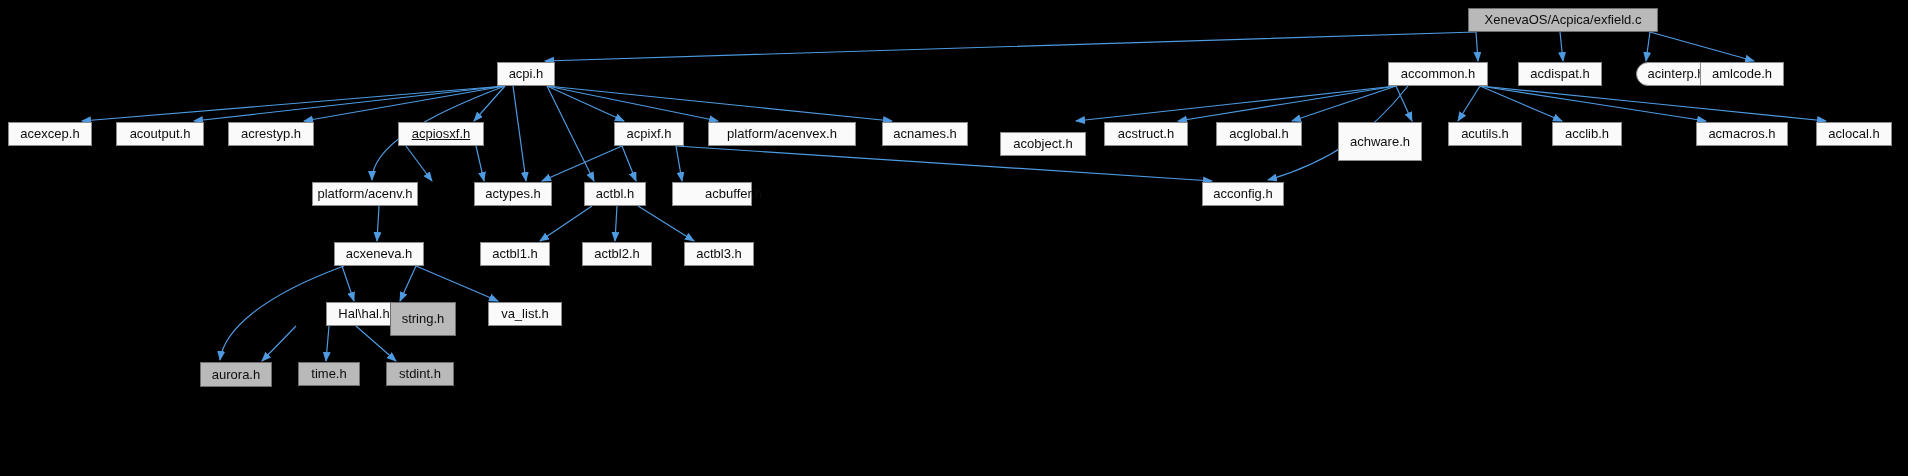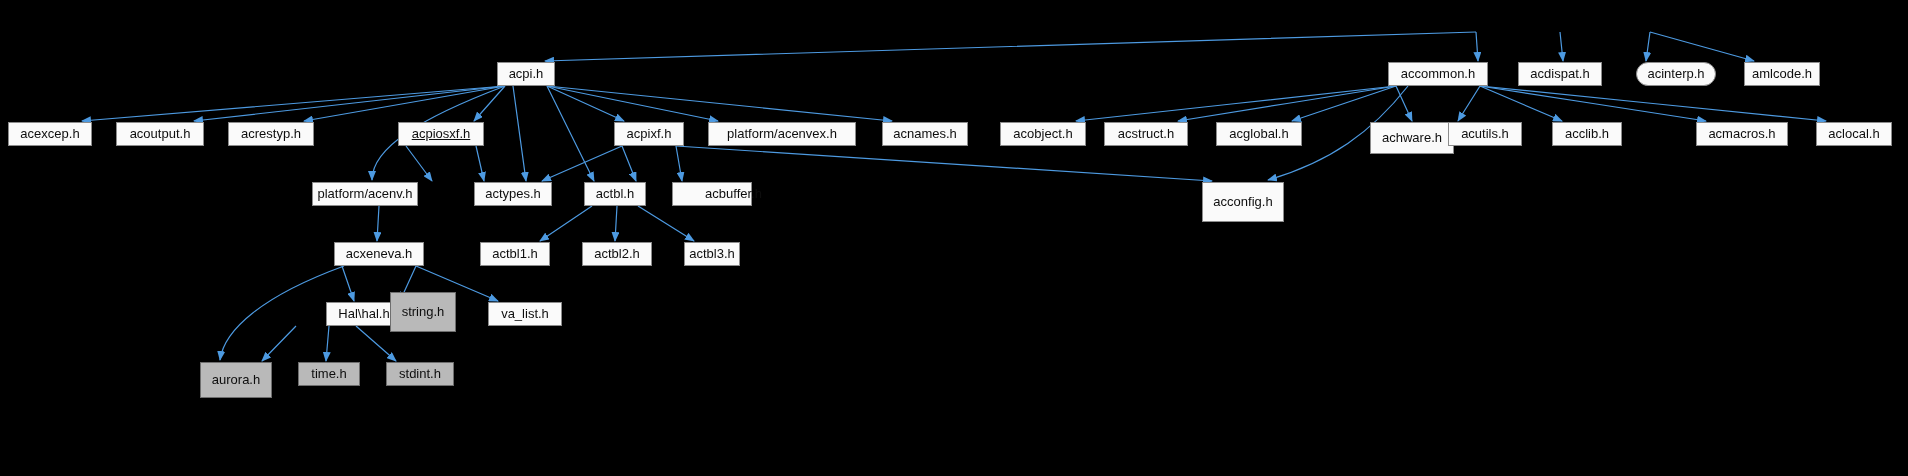--- a/index.html
+++ b/index.html
@@ -103,48 +103,49 @@
       <path class="edge" d="M 638 206 C 656.6666666666666 217.66666666666666, 675.3333333333334 229.33333333333334, 694 241" marker-end="url(#arrow)"></path>
       <path class="edge" d="M 379 206 C 378.3333333333333 217.66666666666666, 377.6666666666667 229.33333333333334, 377 241" marker-end="url(#arrow)"></path>
       <path class="edge" d="M 342 266 C 346 277.6666666666667, 350 289.3333333333333, 354 301" marker-end="url(#arrow)"></path>
       <path class="edge" d="M 416 266 C 410.6666666666667 277.6666666666667, 405.3333333333333 289.3333333333333, 400 301" marker-end="url(#arrow)"></path>
       <path class="edge" d="M 416 266 C 443.3333333333333 277.6666666666667, 470.6666666666667 289.3333333333333, 498 301" marker-end="url(#arrow)"></path>
       <path class="edge" d="M 344 266 C 262 296, 224 330, 220 360" marker-end="url(#arrow)"></path>
       <path class="edge" d="M 296 326 C 284.6666666666667 337.6666666666667, 273.3333333333333 349.3333333333333, 262 361" marker-end="url(#arrow)"></path>
       <path class="edge" d="M 329 326 C 328 337.6666666666667, 327 349.3333333333333, 326 361" marker-end="url(#arrow)"></path>
       <path class="edge" d="M 356 326 C 369.3333333333333 337.6666666666667, 382.6666666666667 349.3333333333333, 396 361" marker-end="url(#arrow)"></path>
     </svg>
+<div class="node current" style="left: 1468px; top: 8px; width: 190px; height: 24px;">XenevaOS/Acpica/exfield.c</div>
     <div class="node" style="left: 497px; top: 62px; width: 58px; height: 24px;">acpi.h</div>
     <div class="node" style="left: 1388px; top: 62px; width: 100px; height: 24px;">accommon.h</div>
     <div class="node" style="left: 1518px; top: 62px; width: 84px; height: 24px;">acdispat.h</div>
     <div class="node" style="left: 1636px; top: 62px; width: 80px; height: 24px; border-radius: 12px;">acinterp.h</div>
-    <div class="node" style="left: 1744px; top: 62px; width: 76px; height: 24px;">amlcode.h</div>
+    <div class="node" style="left: 1700px; top: 62px; width: 84px; height: 24px;">amlcode.h</div>
     <div class="node" style="left: 8px; top: 122px; width: 84px; height: 24px;">acexcep.h</div>
     <div class="node" style="left: 116px; top: 122px; width: 88px; height: 24px;">acoutput.h</div>
     <div class="node" style="left: 228px; top: 122px; width: 86px; height: 24px;">acrestyp.h</div>
     <div class="node" style="left: 398px; top: 122px; width: 86px; height: 24px; text-decoration: underline;">acpiosxf.h</div>
     <div class="node" style="left: 614px; top: 122px; width: 70px; height: 24px;">acpixf.h</div>
     <div class="node" style="left: 708px; top: 122px; width: 148px; height: 24px;">platform/acenvex.h</div>
     <div class="node" style="left: 882px; top: 122px; width: 86px; height: 24px;">acnames.h</div>
-    <div class="node" style="left: 1000px; top: 122px; width: 86px; height: 24px;">acobject.h</div>
+    <div class="node" style="left: 1000px; top: 132px; width: 86px; height: 24px;">acobject.h</div>
     <div class="node" style="left: 1104px; top: 122px; width: 84px; height: 24px;">acstruct.h</div>
     <div class="node" style="left: 1216px; top: 122px; width: 86px; height: 24px;">acglobal.h</div>
-    <div class="node" style="left: 1370px; top: 122px; width: 84px; height: 32px;">achware.h</div>
+    <div class="node" style="left: 1338px; top: 122px; width: 84px; height: 39px;">achware.h</div>
     <div class="node" style="left: 1448px; top: 122px; width: 74px; height: 24px;">acutils.h</div>
     <div class="node" style="left: 1552px; top: 122px; width: 70px; height: 24px;">acclib.h</div>
     <div class="node" style="left: 1696px; top: 122px; width: 92px; height: 24px;">acmacros.h</div>
     <div class="node" style="left: 1816px; top: 122px; width: 76px; height: 24px;">aclocal.h</div>
     <div class="node" style="left: 312px; top: 182px; width: 106px; height: 24px;">platform/acenv.h</div>
     <div class="node" style="left: 474px; top: 182px; width: 78px; height: 24px;">actypes.h</div>
     <div class="node" style="left: 584px; top: 182px; width: 62px; height: 24px;">actbl.h</div>
     <div class="node" style="left: 672px; top: 182px; width: 80px; height: 24px; padding-left: 43px;">acbuffer.h</div>
-    <div class="node" style="left: 1202px; top: 182px; width: 82px; height: 40px; text-align: right;">acconfig.h</div>
+    <div class="node" style="left: 1202px; top: 182px; width: 82px; height: 24px; text-align: right;">acconfig.h</div>
     <div class="node" style="left: 334px; top: 242px; width: 90px; height: 24px;">acxeneva.h</div>
     <div class="node" style="left: 480px; top: 242px; width: 70px; height: 24px;">actbl1.h</div>
     <div class="node" style="left: 582px; top: 242px; width: 70px; height: 24px;">actbl2.h</div>
-    <div class="node" style="left: 684px; top: 242px; width: 56px; height: 24px;">actbl3.h</div>
+    <div class="node" style="left: 684px; top: 242px; width: 70px; height: 24px;">actbl3.h</div>
     <div class="node" style="left: 288px; top: 302px; width: 76px; height: 24px; margin-left: 38px;">Hal\hal.h</div>
-    <div class="node gray" style="left: 390px; top: 292px; width: 66px; height: 40px;">string.h</div>
+    <div class="node gray" style="left: 390px; top: 302px; width: 66px; height: 34px;">string.h</div>
     <div class="node" style="left: 488px; top: 302px; width: 74px; height: 24px;">va_list.h</div>
-    <div class="node gray" style="left: 200px; top: 362px; width: 72px; height: 36px;">aurora.h</div>
+    <div class="node gray" style="left: 200px; top: 362px; width: 72px; height: 25px;">aurora.h</div>
     <div class="node gray" style="left: 298px; top: 362px; width: 62px; height: 24px;">time.h</div>
     <div class="node gray" style="left: 386px; top: 362px; width: 68px; height: 24px;">stdint.h</div>
   </div>
 
 </body></html>

